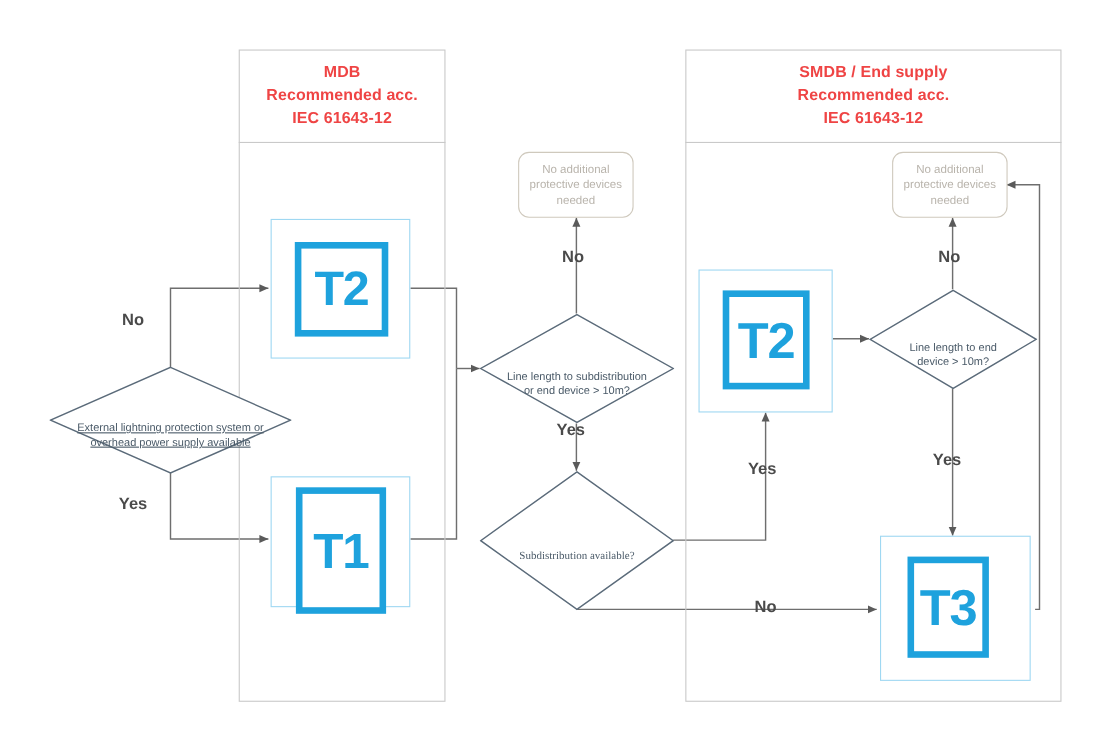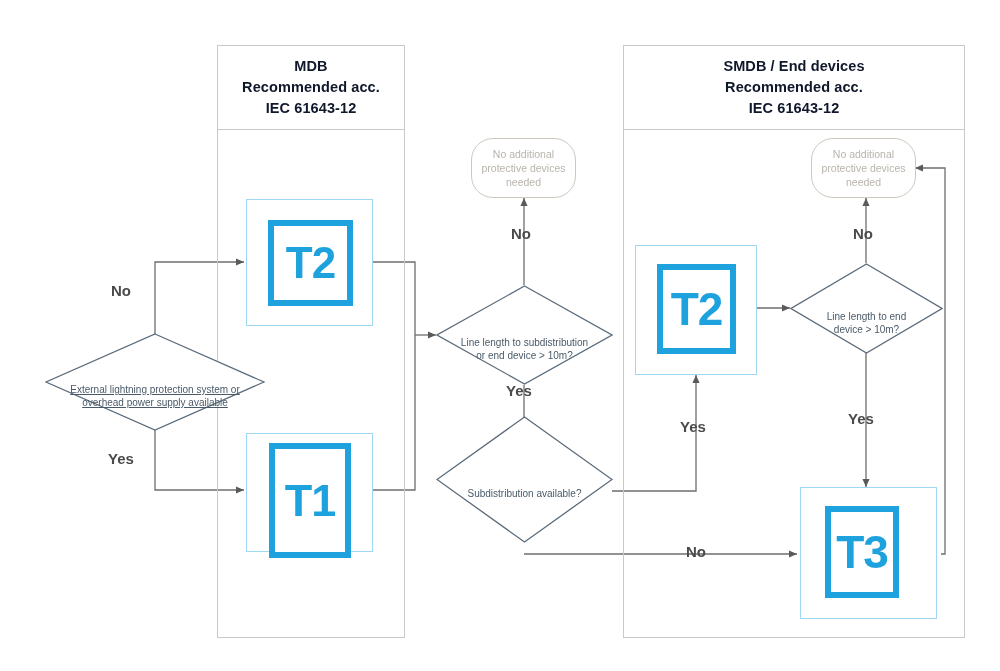--- a/index.html
+++ b/index.html
@@ -30,21 +30,21 @@
     box-sizing: border-box;
   }
   .panel-header {
     position: absolute;
     box-sizing: border-box;
     border-bottom: 1.4px solid #c9c9c9;
     display: flex;
     flex-direction: column;
     align-items: center;
     justify-content: center;
-    color: #0f172a;
+    color: #ef4444;
     font-weight: bold;
     font-size: 14.5px;
     line-height: 21px;
     letter-spacing: 0.1px;
   }
 
   
   .tbox-outer {
     position: absolute;
     box-sizing: border-box;
@@ -89,21 +89,21 @@
     width: 78%;
     z-index: 2;
     margin-top: 28px;
   }
 
   
   .pill {
     position: absolute;
     box-sizing: border-box;
     border: 1.3px solid #cfc9bd;
-    border-radius: 22px;
+    border-radius: 10px;
     background: #ffffff;
     display: flex;
     align-items: center;
     justify-content: center;
     text-align: center;
     color: #b9b4ac;
     font-size: 10.5px;
     line-height: 14px;
   }
 
@@ -160,21 +160,21 @@
 
   <div class="panel" style="left:217px; top:45px; width:188px; height:593px;"></div>
   <div class="panel-header" style="left:217px; top:45px; width:188px; height:85px;">
     <span>MDB</span>
     <span>Recommended acc.</span>
     <span>IEC 61643-12</span>
   </div>
 
   <div class="panel" style="left:623px; top:45px; width:342px; height:593px;"></div>
   <div class="panel-header" style="left:623px; top:45px; width:342px; height:85px;">
-    <span>SMDB / End devices</span>
+    <span>SMDB / End supply</span>
     <span>Recommended acc.</span>
     <span>IEC 61643-12</span>
   </div>
 
   <div class="tbox-outer" style="left:246px; top:199px; width:127px; height:127px;"></div>
   <div class="tbox-inner" style="left:268px; top:220px; width:85px; height:86px;">
     <span class="tbox-label" style="font-size:44px;">T2</span>
   </div>
 
   <div class="tbox-outer" style="left:246px; top:433px; width:127px; height:119px;"></div>
@@ -199,21 +199,21 @@
     <div class="dlabel" style="width:90%;text-decoration:underline;">External lightning protection system or overhead power supply available</div>
   </div>
 
   <div class="diamond" style="left:436px; top:285px; width:177px; height:100px;">
     <svg class="shape" viewBox="0 0 177 100" preserveAspectRatio="none">
       <polygon points="88.5,1 176,50 88.5,99 1,50" fill="#ffffff" stroke="#5b6b7a" stroke-width="1.3"></polygon>
     </svg>
     <div class="dlabel" style="width:72%;">Line length to subdistribution or end device &gt; 10m?</div>
   </div>
 
-  <div class="diamond" style="left:436px; top:416px; width:177px; height:127px;">
+  <div class="diamond" style="left:436px; top:428px; width:177px; height:127px;font-family:Liberation Serif, serif;">
     <svg class="shape" viewBox="0 0 177 127" preserveAspectRatio="none">
       <polygon points="88.5,1 176,63.5 88.5,126 1,63.5" fill="#ffffff" stroke="#5b6b7a" stroke-width="1.3"></polygon>
     </svg>
     <div class="dlabel" style="width:70%;">Subdistribution available?</div>
   </div>
 
   <div class="diamond" style="left:790px; top:263px; width:153px; height:91px;">
     <svg class="shape" viewBox="0 0 153 91" preserveAspectRatio="none">
       <polygon points="76.5,1 152,45.5 76.5,90 1,45.5" fill="#ffffff" stroke="#5b6b7a" stroke-width="1.3"></polygon>
     </svg>

